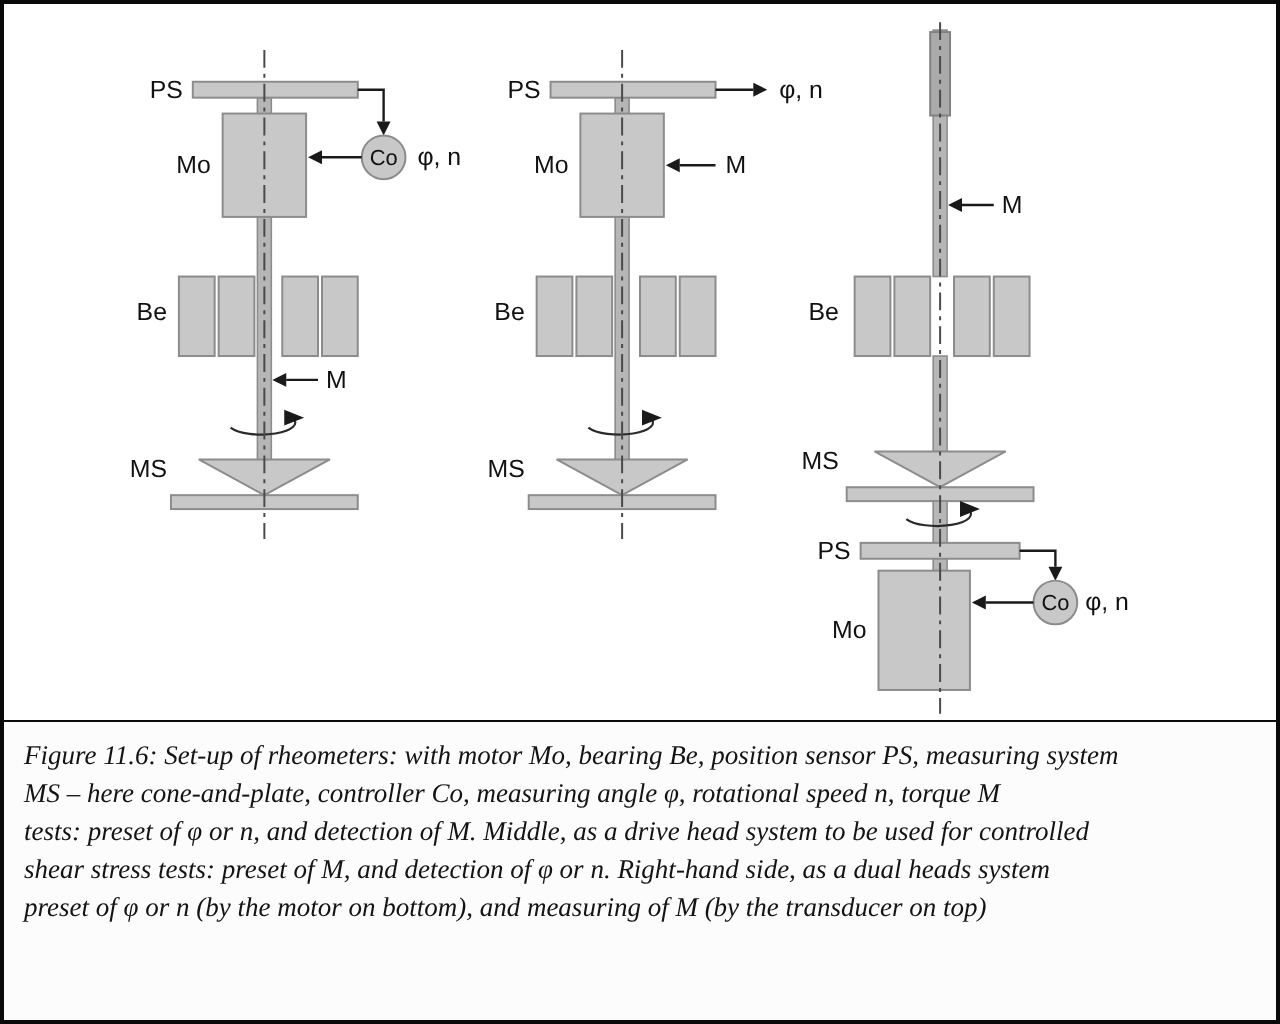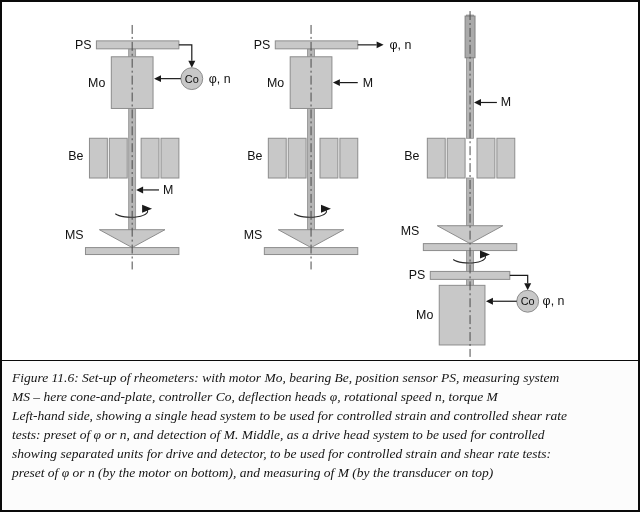--- a/index.html
+++ b/index.html
@@ -146,20 +146,19 @@
         <text class="lbl lbl-small" x="529" y="304" text-anchor="middle">Co</text>
         <text class="lbl" x="544" y="304" text-anchor="start">φ, n</text>
         <text class="lbl" x="434" y="318" text-anchor="end">Mo</text>
       </g>
 
     </svg>
   </div>
 
   <div class="caption-area">
     <div class="caption-line">Figure 11.6: Set-up of rheometers: with motor Mo, bearing Be, position sensor PS, measuring system</div>
-    <div class="caption-line">MS – here cone-and-plate, controller Co, deflection heads φ, rotational speed n, torque M</div>
-    <div class="caption-line">Left-hand side, showing a single head system to be used for controlled strain and controlled shear rate</div>
+    <div class="caption-line">MS – here cone-and-plate, controller Co, measuring angle φ, rotational speed n, torque M</div>
     <div class="caption-line">tests: preset of φ or n, and detection of M. Middle, as a drive head system to be used for controlled</div>
-    <div class="caption-line">showing separated units for drive and detector, to be used for controlled strain and shear rate tests:</div>
+    <div class="caption-line">shear stress tests: preset of M, and detection of φ or n. Right-hand side, as a dual heads system</div>
     <div class="caption-line">preset of φ or n (by the motor on bottom), and measuring of M (by the transducer on top)</div>
   </div>
 
 </div>
 
 </body></html>

